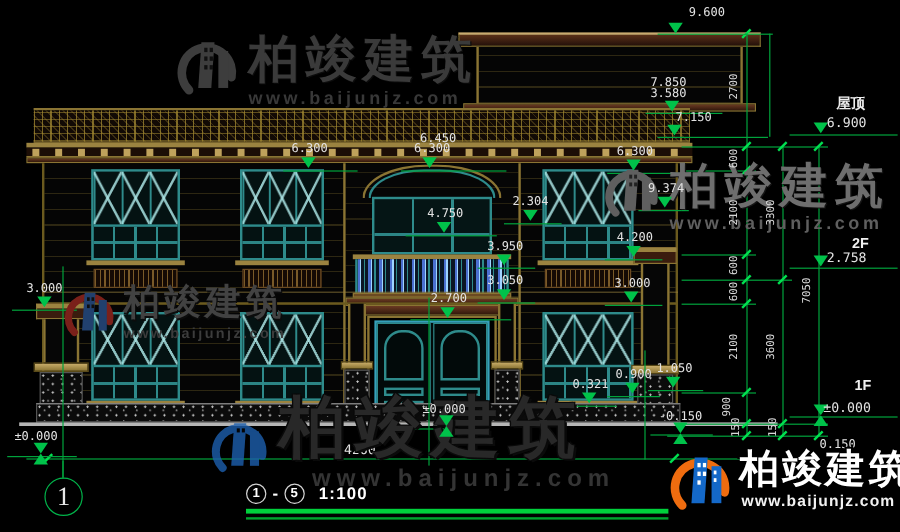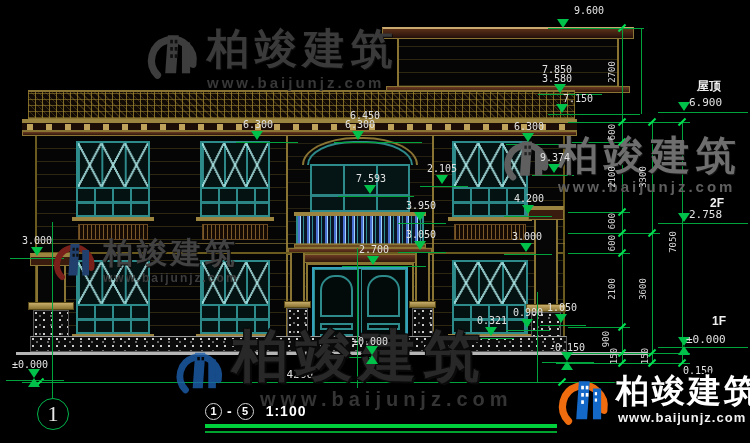--- a/index.html
+++ b/index.html
@@ -361,24 +361,24 @@
     <div class="gline" style="left: 334px; top: 142px; width: 88px;"></div>
     <div class="ann-text" style="left: 243px; top: 119px; z-index: 50;">6.300</div>
     <div class="tri" style="left: 251px; top: 131px; z-index: 45;"></div>
     <div class="gline" style="left: 236px; top: 142px; width: 62px;"></div>
     <div class="ann-text" style="left: 514px; top: 121px; z-index: 50;">6.300</div>
     <div class="tri" style="left: 522px; top: 133px; z-index: 45;"></div>
     <div class="gline" style="left: 506px; top: 144px; width: 64px;"></div>
     <div class="ann-text" style="left: 540px; top: 152px; z-index: 50;">9.374</div>
     <div class="tri" style="left: 548px; top: 164px; z-index: 45;"></div>
     <div class="gline" style="left: 532px; top: 175px; width: 42px;"></div>
-    <div class="ann-text" style="left: 427px; top: 163px; z-index: 50;">2.105</div>
+    <div class="ann-text" style="left: 427px; top: 163px; z-index: 50;">2.304</div>
     <div class="tri" style="left: 436px; top: 175px; z-index: 45;"></div>
     <div class="gline" style="left: 420px; top: 186px; width: 48px;"></div>
-    <div class="ann-text" style="left: 356px; top: 173px; z-index: 50;">7.593</div>
+    <div class="ann-text" style="left: 356px; top: 173px; z-index: 50;">4.750</div>
     <div class="tri" style="left: 364px; top: 185px; z-index: 45;"></div>
     <div class="gline" style="left: 338px; top: 196px; width: 76px;"></div>
     <div class="ann-text" style="left: 514px; top: 193px; z-index: 50;">4.200</div>
     <div class="tri" style="left: 522px; top: 205px; z-index: 45;"></div>
     <div class="gline" style="left: 504px; top: 216px; width: 48px;"></div>
     <div class="ann-text" style="left: 406px; top: 200px; z-index: 50;">3.950</div>
     <div class="tri" style="left: 414px; top: 212px; z-index: 45;"></div>
     <div class="gline" style="left: 398px; top: 223px; width: 48px;"></div>
     <div class="ann-text" style="left: 406px; top: 229px; z-index: 50;">3.050</div>
     <div class="tri" style="left: 414px; top: 241px; z-index: 45;"></div>

